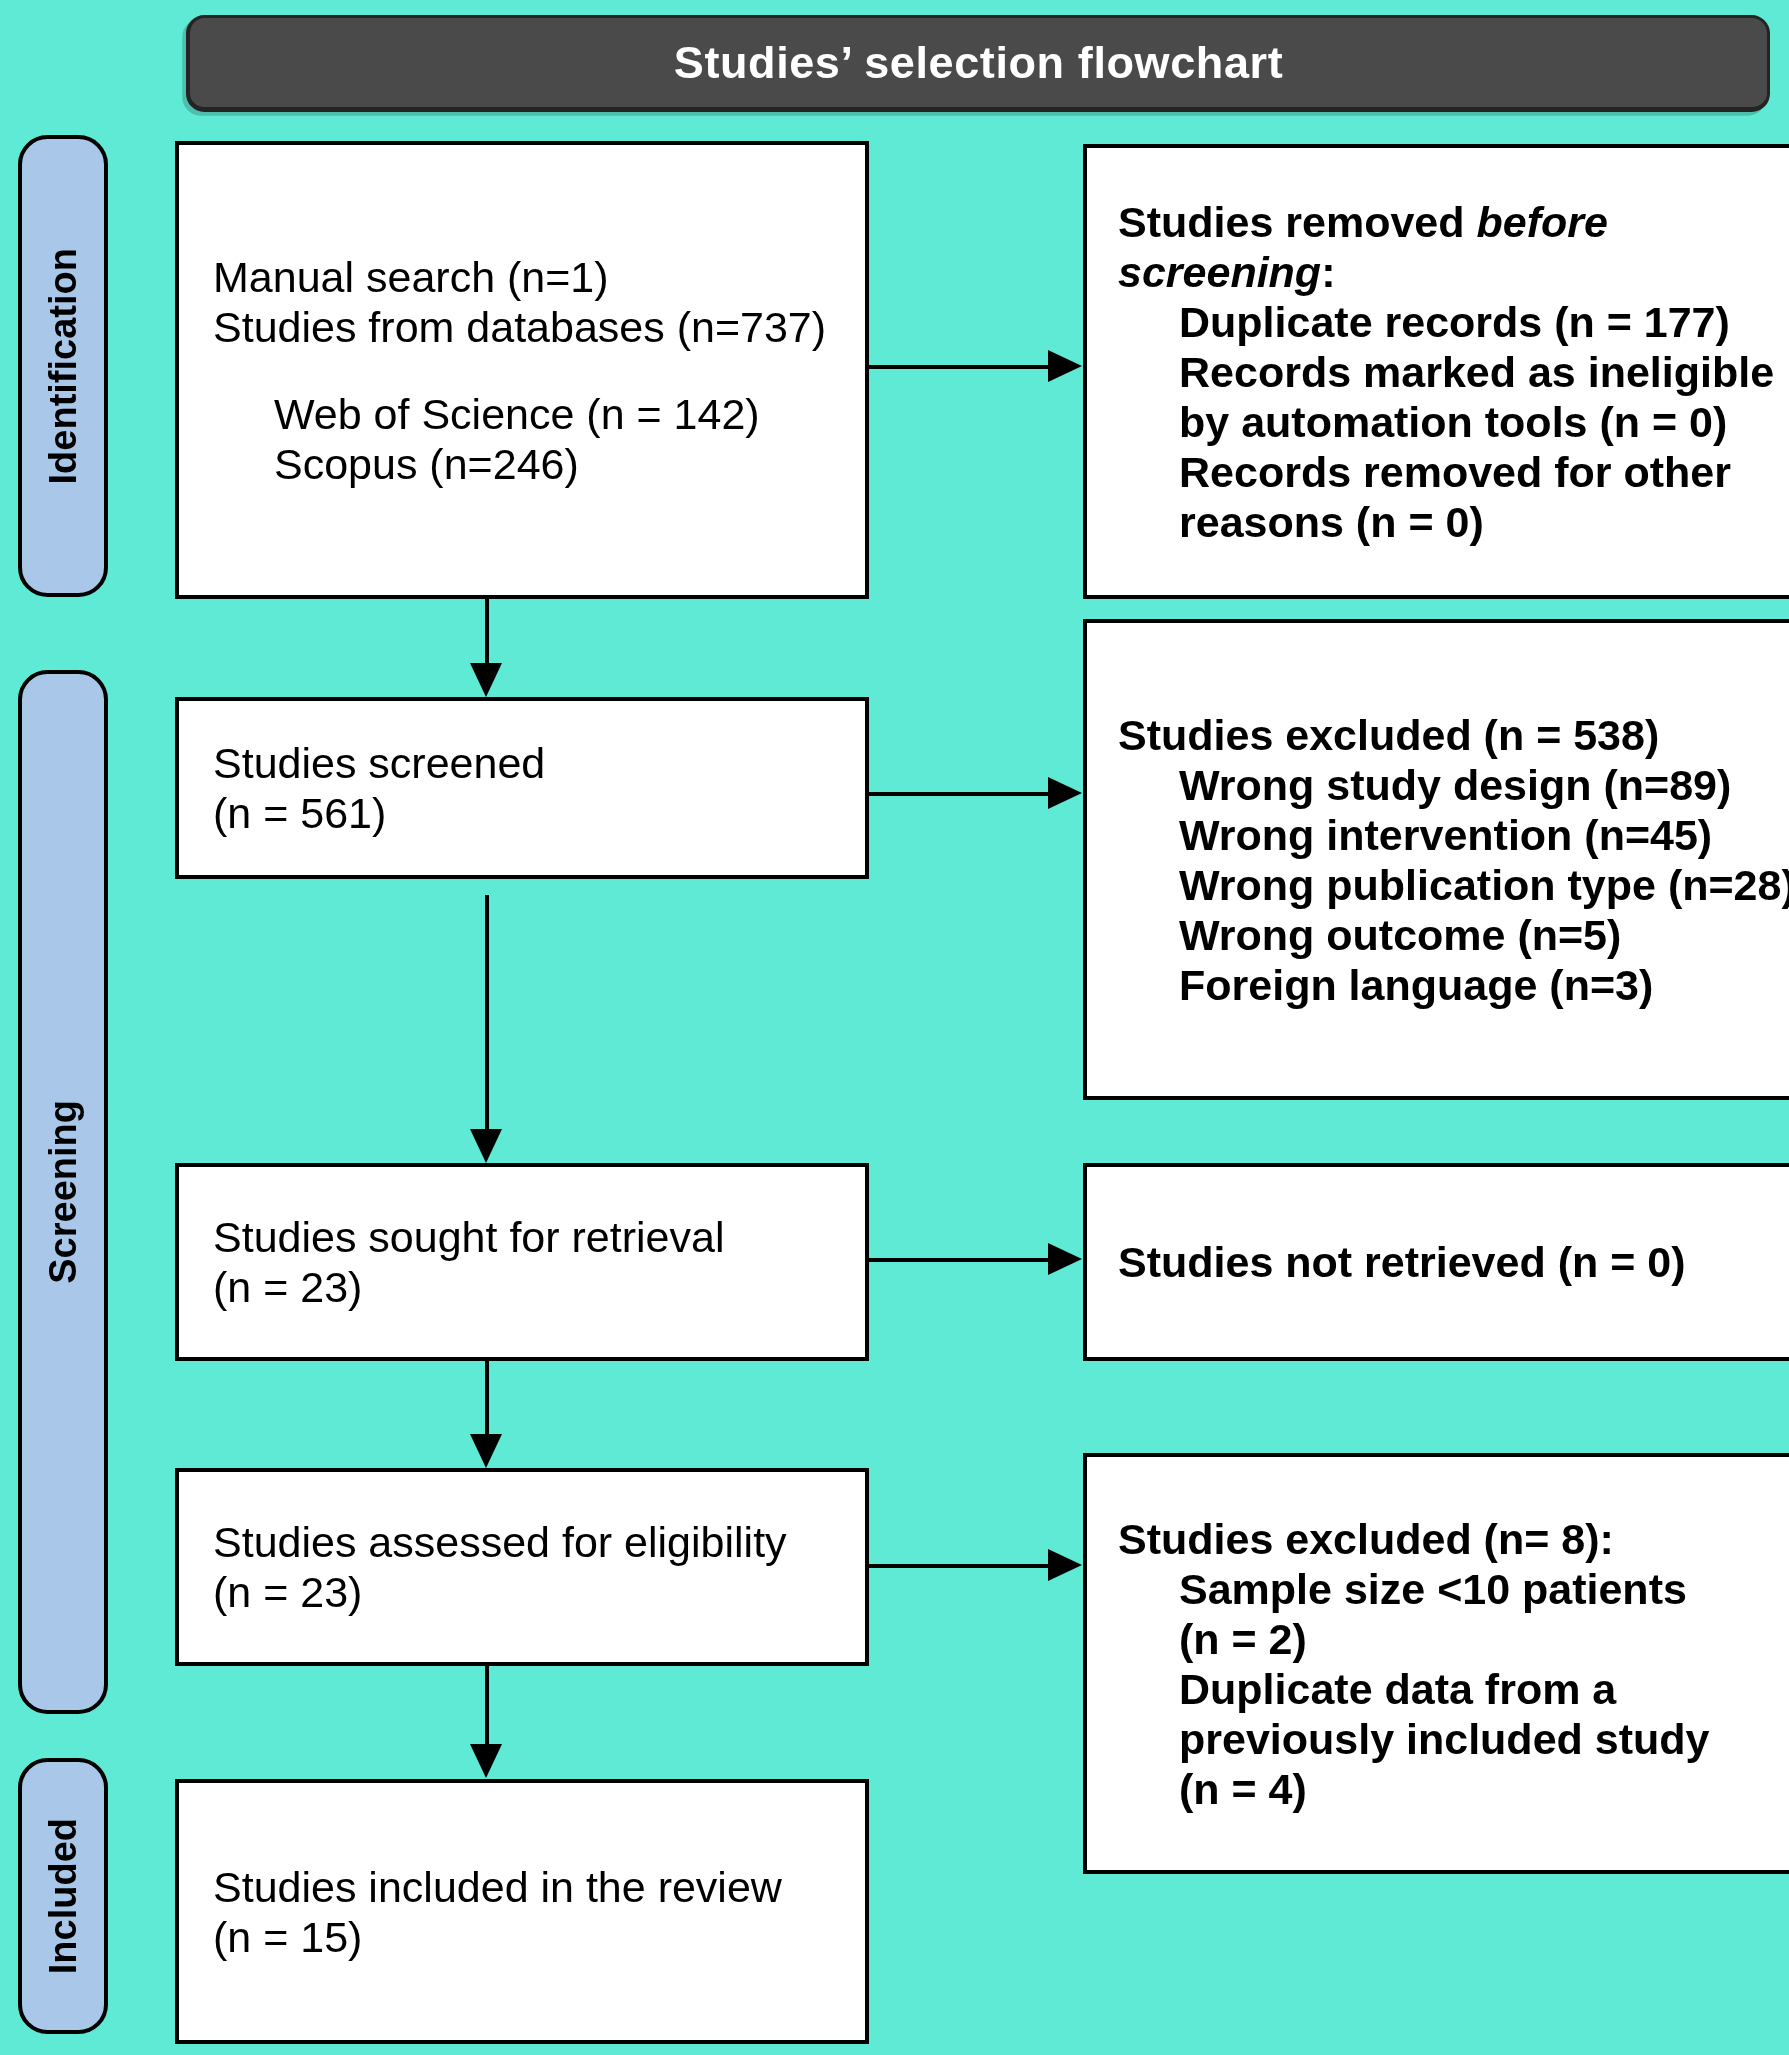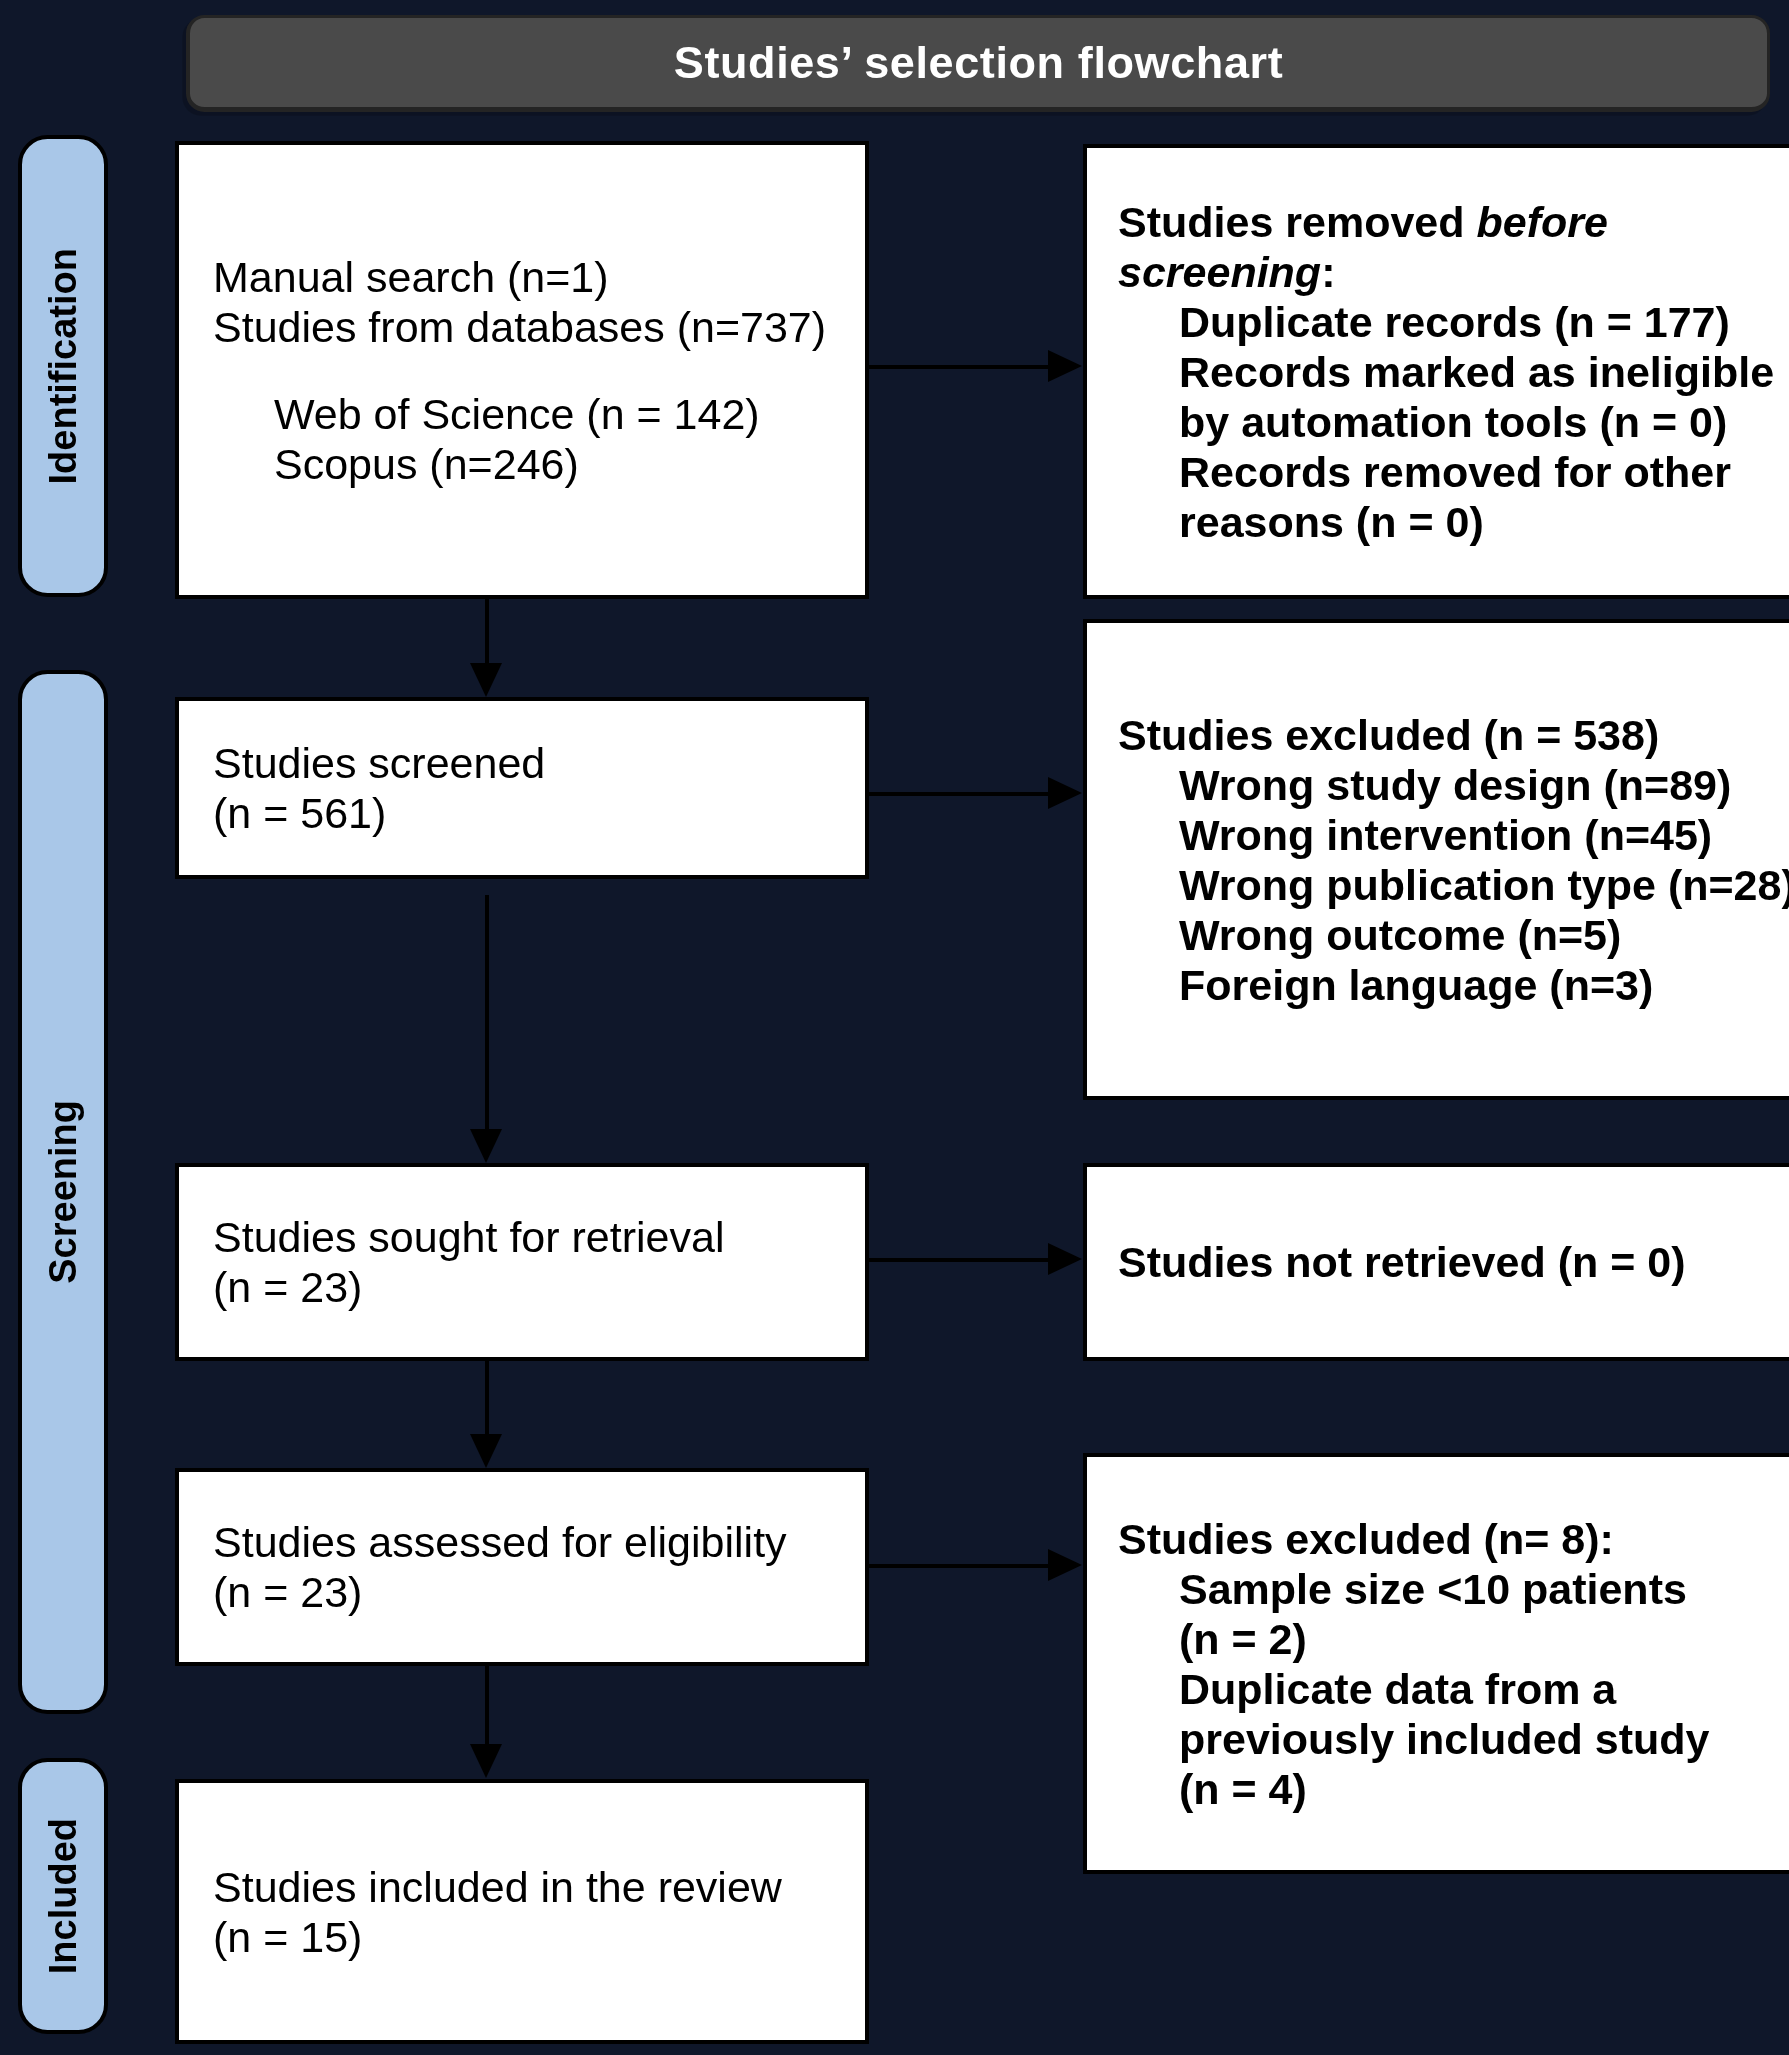--- a/index.html
+++ b/index.html
@@ -1,21 +1,21 @@
 <!DOCTYPE html>
 <html style="--blue: #a9c7e8; --titlebar: #4a4a4a; --titletext: #ffffff;font-size:9.8px"><head>
 <meta charset="utf-8">
 <style>
   html,body{margin:0;padding:0;background:#ffffff;}
   body{
     width:1790px;height:2056px;position:relative;
     font-family:"Liberation Sans",sans-serif;color:#000;
   }
   *,*::before,*::after{box-sizing:border-box;}
-  .canvas{position:absolute;inset:0;background:#0f172a;}
+  .canvas{position:absolute;inset:0;background:#5eead4;}
 
   
   .titlebar{
     position:absolute;left:186px;top:15.4px;width:1584px;height:97px;
     background:var(--titlebar,#4a4a4a);
     border:3.1px solid #242424;border-bottom-width:5.5px;border-left-width:4.3px;
     border-radius:18.4px;
     display:flex;align-items:center;justify-content:center;
     box-shadow:-3.7px 3.7px 0 rgba(0,0,0,0.18);
   }

